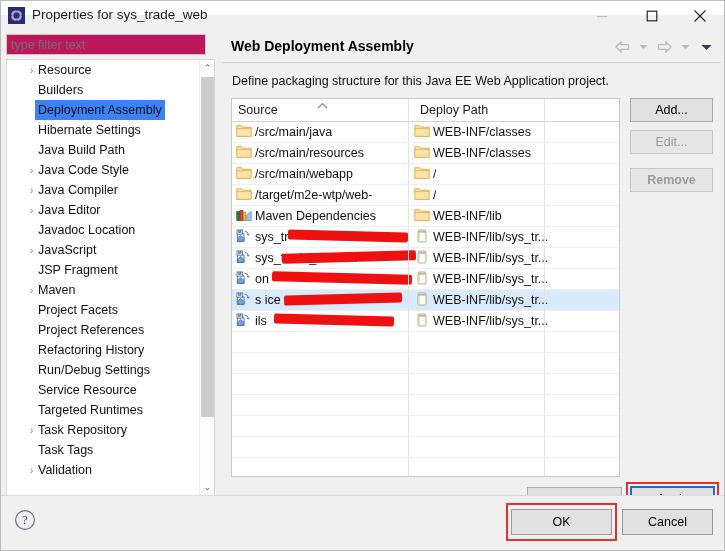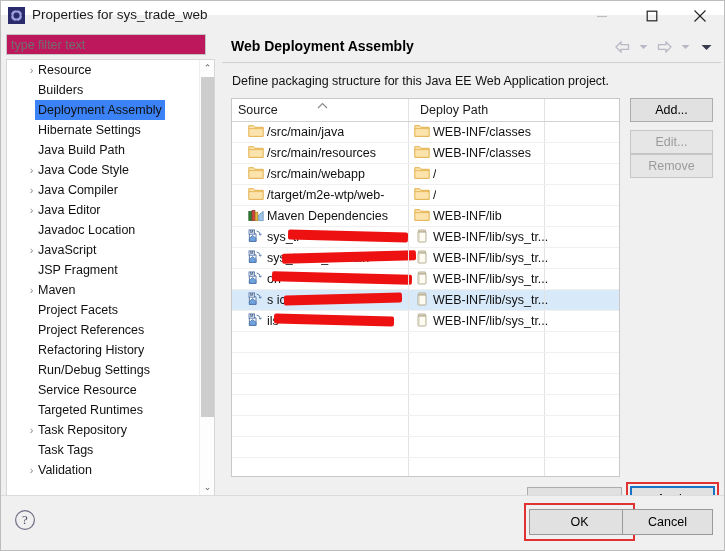--- a/index.html
+++ b/index.html
@@ -55,45 +55,45 @@
   #thead{position:relative;height:22px;background:#fff;border-bottom:1px solid #d3d3d3;}
   .th{position:absolute;top:0;height:22px;line-height:22px;font-size:12.5px;color:#1a1a1a;}
   .th.src{left:6px;}
   .th.dep{left:188px;}
   .vsep{position:absolute;top:0;width:1px;height:100%;background:#e3e3e3;}
   #vs1{left:176px;}
   #vs2{left:312px;}
   #sortcaret{position:absolute;left:85px;top:1px;color:#7a7a7a;font-size:10px;}
   .trow{position:relative;height:20px;border-bottom:1px solid #f0f0f0;}
   .trow.selected{background:#d8eaf9;}
-  .cell-src{position:absolute;left:16px;top:0;height:20px;line-height:20px;white-space:nowrap;overflow:hidden;}
+  .cell-src{position:absolute;left:4px;top:0;height:20px;line-height:20px;white-space:nowrap;overflow:hidden;}
   .cell-dep{position:absolute;left:182px;top:0;height:20px;line-height:20px;white-space:nowrap;overflow:hidden;}
   .cell-src .ic,.cell-dep .ic{display:inline-block;width:16px;height:14px;vertical-align:-2px;margin-right:3px;position:relative;}
   .cell-src .tx,.cell-dep .tx{font-size:12.5px;color:#111;}
   .redact{position:absolute;background:#ee1111;border-radius:2px;pointer-events:none;}
 
   
   .rbtn{position:absolute;left:408px;width:83px;height:24px;border:1px solid #adadad;background:#e1e1e1;
         font-family:"Liberation Sans",sans-serif;font-size:12.5px;color:#000;cursor:default;box-sizing:border-box;}
   .rbtn.dis{color:#9b9b9b;background:#e6e6e6;border-color:#c6c6c6;}
   #b-add{top:66px;}
   #b-edit{top:98px;}
-  #b-remove{top:122px;}
+  #b-remove{top:136px;font-weight:bold;}
 
   #b-revert{position:absolute;left:305px;top:455px;width:95px;height:25px;border:1px solid #adadad;background:#e1e1e1;
         font-family:"Liberation Sans",sans-serif;font-size:12.5px;cursor:default;box-sizing:border-box;}
   #apply-wrap{position:absolute;left:404px;top:450px;width:93px;height:35px;}
   #b-apply{position:absolute;left:4px;top:4px;width:85px;height:26px;border:2px solid #1a72c4;background:#e1e1e1;
         font-family:"Liberation Sans",sans-serif;font-size:12.5px;cursor:default;box-sizing:border-box;}
   #apply-hl{position:absolute;left:0;top:0;width:93px;height:35px;border:2px solid #e03232;box-sizing:border-box;}
 
   
   #footer{position:absolute;left:0;top:494px;width:723px;height:55px;background:#f0f0f0;border-top:1px solid #dcdcdc;}
   #help-icon{position:absolute;left:12px;top:12px;width:24px;height:24px;}
-  #ok-wrap{position:absolute;left:523px;top:502px;width:111px;height:26px;}
+  #ok-wrap{position:absolute;left:505px;top:502px;width:111px;height:26px;}
   #b-ok{position:absolute;left:5px;top:6px;width:101px;height:26px;border:1px solid #9a9a9a;background:#e1e1e1;
         font-family:"Liberation Sans",sans-serif;font-size:12.5px;cursor:default;box-sizing:border-box;}
   #ok-hl{position:absolute;left:0;top:0;width:111px;height:38px;border:2px solid #e03232;box-sizing:border-box;}
   #b-cancel{position:absolute;left:621px;top:508px;width:91px;height:26px;border:1px solid #9a9a9a;background:#e1e1e1;
         font-family:"Liberation Sans",sans-serif;font-size:12.5px;cursor:default;box-sizing:border-box;}
 </style>
 </head>
 <body>
 
 <div id="dialog">

